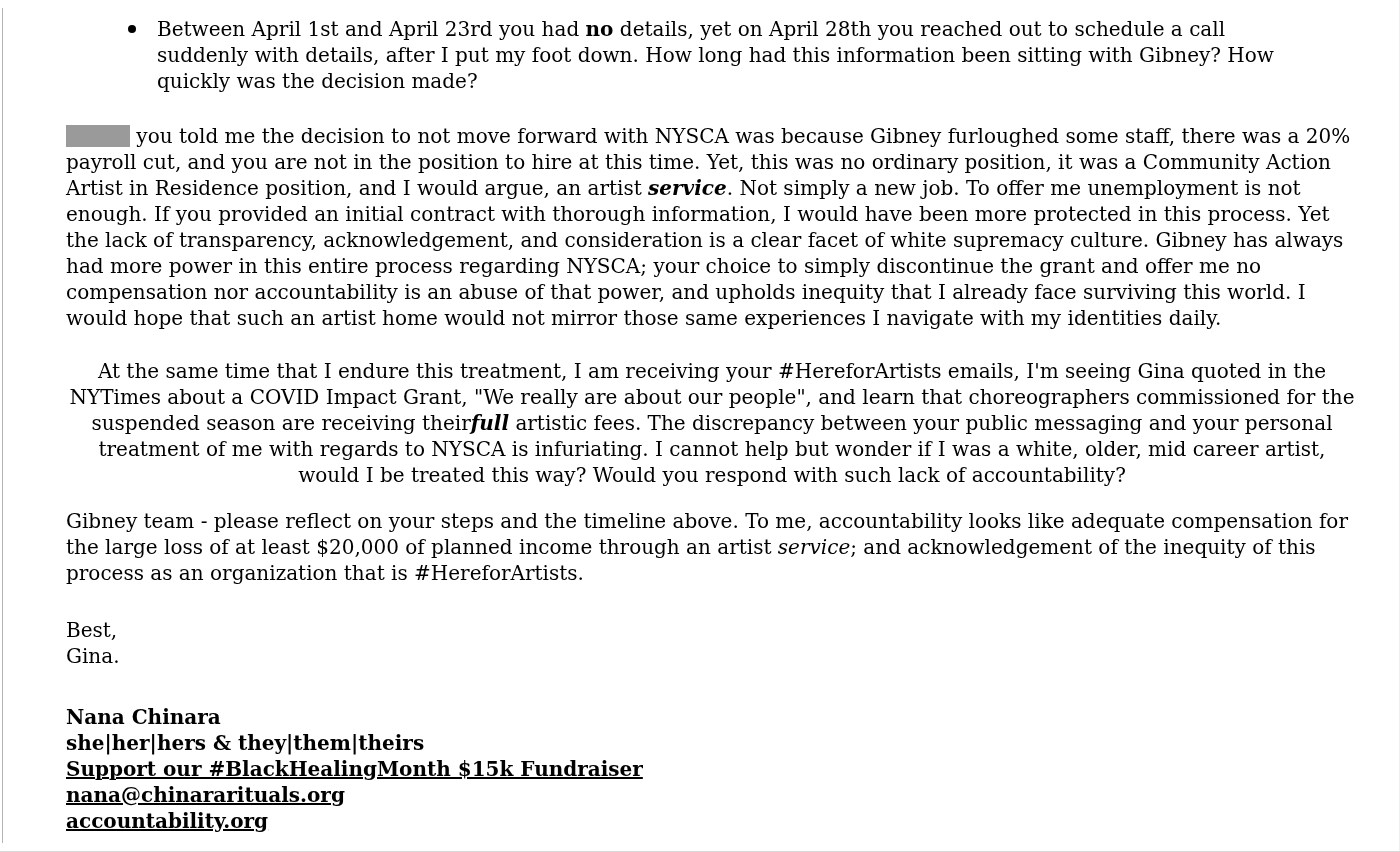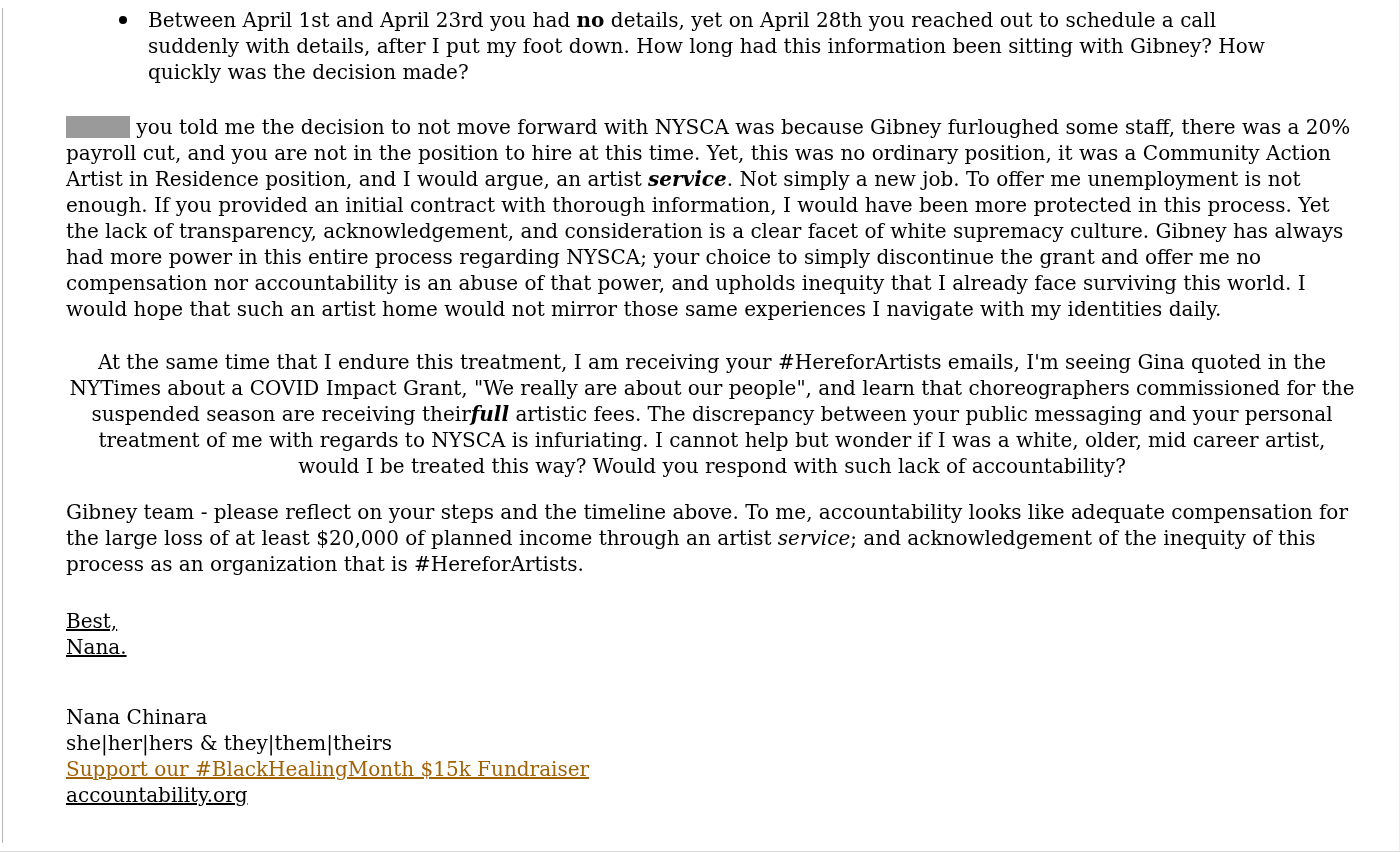--- a/index.html
+++ b/index.html
@@ -15,42 +15,42 @@
   .left-rule   { position:absolute; left:2px;  top:8px;  width:1px; height:835px; background:#b4b4b4; }
   .right-rule  { position:absolute; right:0;   top:0;    width:1px; height:852px; background:#efefef; }
   .bottom-rule { position:absolute; left:0;    bottom:0; width:1400px; height:1px; background:#d9d9d9; }
 
   .content {
     position:absolute; left:66px; top:4px; width:1292px;
     font-size:20px; line-height:26px;
     text-rendering: optimizeLegibility;
   }
 
-  .bullet-item { position:relative; padding-left:79px; width:1161px; margin:3px; }
+  .bullet-item { position:relative; padding-left:79px; width:1161px; margin:12px; }
   .bullet-dot  { position:absolute; left:50px; top:9px; width:8px; height:8px;
                  border-radius:50%; background:#000; }
 
   .para { margin:0; }
   .para-decision       { margin-top:29px; }
   .para-treatment      { margin-top:27px;text-align:center; }
   .para-accountability { margin-top:20px; }
-  .signoff             { margin-top:31px;text-decoration:underline; }
-  .signature           { margin-top:44px; }
+  .signoff             { margin-top:31px; }
+  .signature           { margin-top:35px;font-weight:bold; }
 
   b.bold { font-weight:bold; }
   .bold-italic { font-weight:bold; font-style:italic; }
   .italic { font-style:italic; }
 
   .redaction {
     display:inline-block; width:64px; height:22px;
     background:#9a9a9a; vertical-align:-4px;
   }
 
   .sig-line { height:26px; }
-  a.link-blue { color:#a16207; text-decoration:underline; cursor:pointer; }
+  a.link-blue { color:#000000; text-decoration:underline; cursor:pointer; }
   a.link-dark { color:#000000; text-decoration:underline; cursor:pointer; }
 </style>
 </head>
 <body>
 
 <div class="page">
   <div class="left-rule"></div>
   <div class="right-rule"></div>
   <div class="bottom-rule"></div>
 
@@ -68,24 +68,25 @@
     <p class="para para-treatment">
       <span>At the same time that I endure this treatment, I am receiving your #HereforArtists emails, I'm seeing Gina quoted in the NYTimes about a COVID Impact Grant, "We really are about our people", and learn that choreographers commissioned for the suspended season are receiving their</span><span class="bold-italic">full</span><span> artistic fees. The discrepancy between your public messaging and your personal treatment of me with regards to NYSCA is infuriating. I cannot help but wonder if I was a white, older, mid career artist, would I be treated this way? Would you respond with such lack of accountability?</span>
     </p>
 
     <p class="para para-accountability">
       <span>Gibney team - please reflect on your steps and the timeline above. To me, accountability looks like adequate compensation for the large loss of at least $20,000 of planned income through an artist </span><span class="italic">service</span><span>; and acknowledgement of the inequity of this process as an organization that is #HereforArtists.</span>
     </p>
 
     <div class="signoff">
       <div class="sig-line">Best,</div>
-      <div class="sig-line">Nana.</div>
+      <div class="sig-line">Gina.</div>
     </div>
 
     <div class="signature">
       <div class="sig-line">Nana Chinara</div>
       <div class="sig-line">she|her|hers &amp; they|them|theirs</div>
       <div class="sig-line"><a class="link-blue">Support our #BlackHealingMonth $15k Fundraiser</a></div>
+      <div class="sig-line"><a class="link-dark">nana@chinararituals.org</a></div>
       <div class="sig-line"><a class="link-dark">accountability.org</a></div>
     </div>
 
   </div>
 </div>
 
 </body></html>

